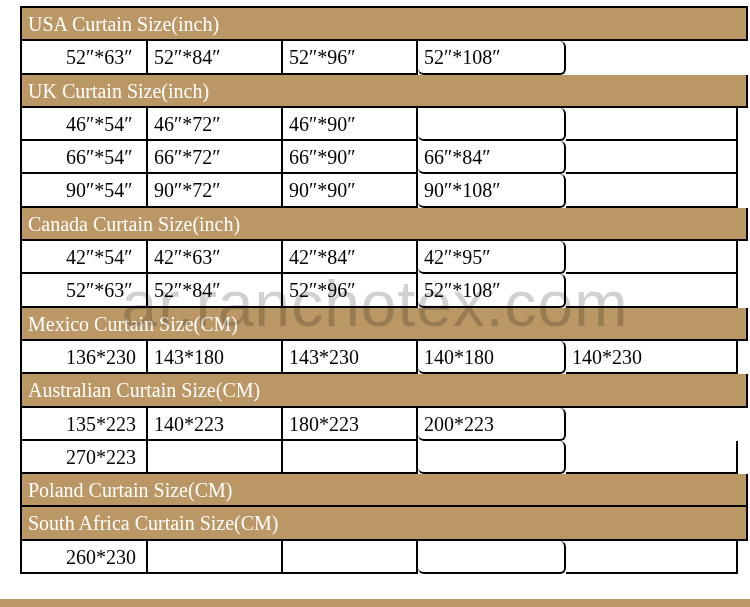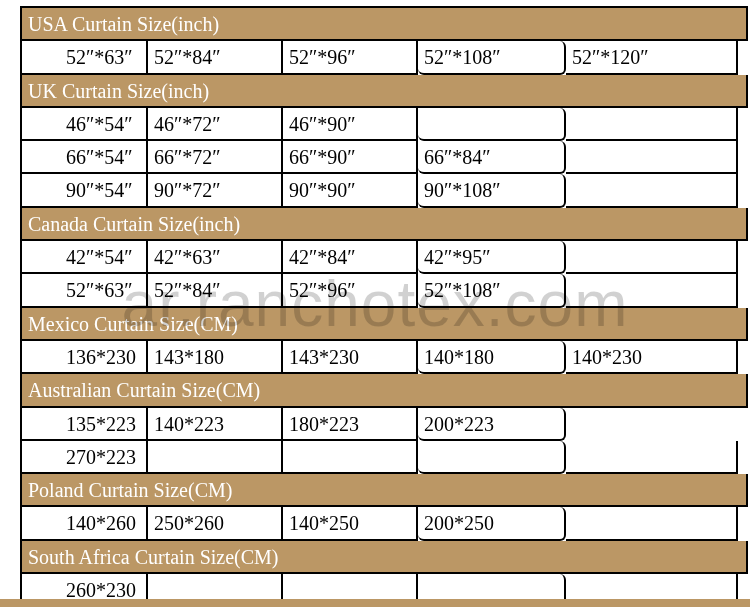--- a/index.html
+++ b/index.html
@@ -73,21 +73,20 @@
 
 <div class="sheet">
     <div class="row header">
       <div class="cell">USA Curtain Size(inch)</div>
     </div>
     <div class="row">
       <div class="cell c1">52″*63″</div>
       <div class="cell c2">52″*84″</div>
       <div class="cell c3">52″*96″</div>
       <div class="cell c4">52″*108″</div>
-      <div class="cell c5">52″*120″</div>
     </div>
     <div class="row header">
       <div class="cell">UK Curtain Size(inch)</div>
     </div>
     <div class="row">
       <div class="cell c1">46″*54″</div>
       <div class="cell c2">46″*72″</div>
       <div class="cell c3">46″*90″</div>
       <div class="cell c4"></div>
       <div class="cell c5"></div>
@@ -145,27 +144,20 @@
     <div class="row">
       <div class="cell c1">270*223</div>
       <div class="cell c2"></div>
       <div class="cell c3"></div>
       <div class="cell c4"></div>
       <div class="cell c5"></div>
     </div>
     <div class="row header">
       <div class="cell">Poland Curtain Size(CM)</div>
     </div>
-    <div class="row">
-      <div class="cell c1">140*260</div>
-      <div class="cell c2">250*260</div>
-      <div class="cell c3">140*250</div>
-      <div class="cell c4">200*250</div>
-      <div class="cell c5"></div>
-    </div>
     <div class="row header">
       <div class="cell">South Africa Curtain Size(CM)</div>
     </div>
     <div class="row">
       <div class="cell c1">260*230</div>
       <div class="cell c2"></div>
       <div class="cell c3"></div>
       <div class="cell c4"></div>
       <div class="cell c5"></div>
     </div>

